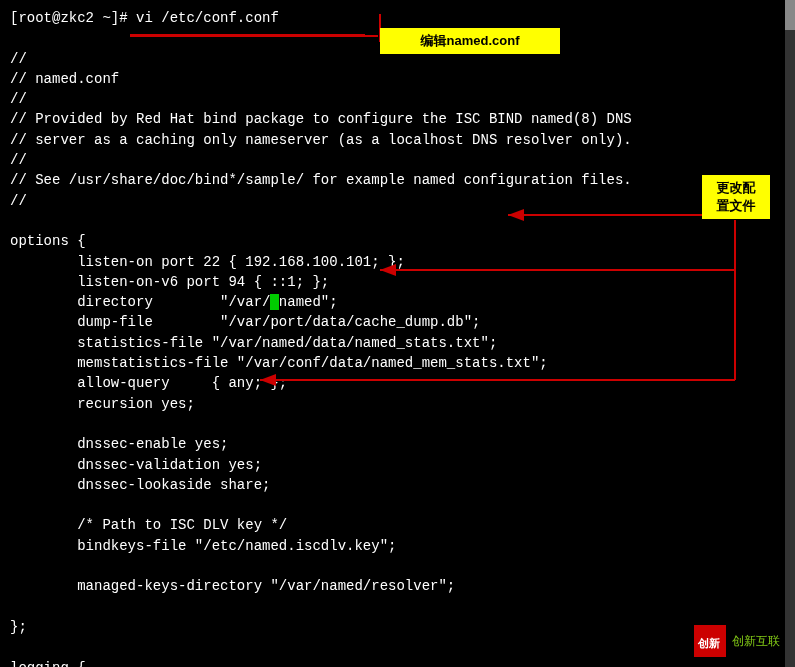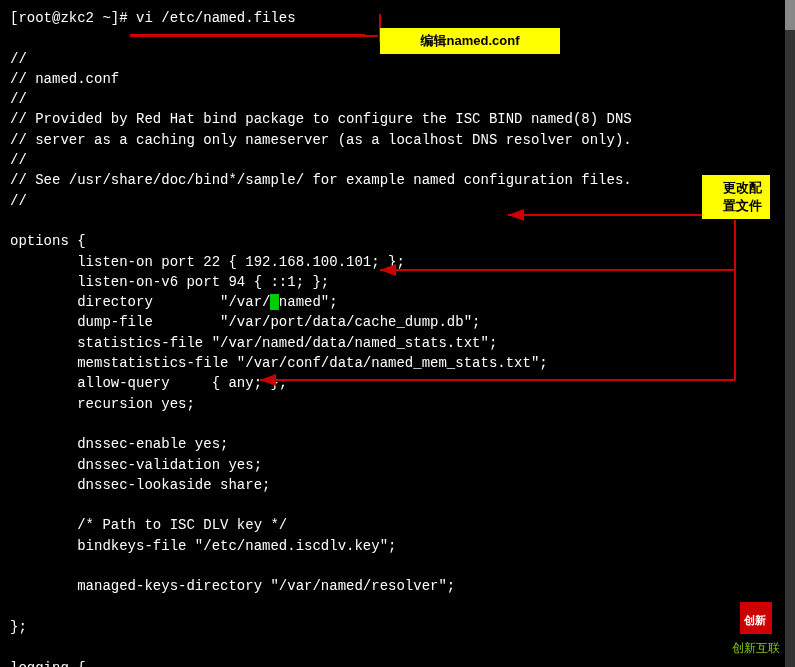--- a/index.html
+++ b/index.html
@@ -51,21 +51,21 @@
       top: 28px;
       left: 380px;
       width: 180px;
       text-align: center;
     }
 
     .annotation-2 {
       top: 175px;
       right: 25px;
       width: 68px;
-      text-align: right;
+      text-align: center;
       line-height: 1.4;
     }
 
     
     .arrow-svg {
       position: absolute;
       top: 0;
       left: 0;
       width: 795px;
       height: 667px;
@@ -92,21 +92,20 @@
     }
 
     
     .watermark {
       position: absolute;
       bottom: 10px;
       right: 15px;
       display: flex;
       align-items: center;
       gap: 6px;
-      flex-direction: column;
     }
 
     .watermark-logo {
       width: 32px;
       height: 32px;
       background-color: #cc0000;
       display: flex;
       align-items: center;
       justify-content: center;
       color: white;
@@ -128,21 +127,21 @@
   </style>
 </head>
 <body>
 
 <div class="terminal">
 
   <div class="scrollbar">
     <div class="scrollbar-thumb"></div>
   </div>
 
-  <div class="terminal-content"><span>[root@zkc2 ~]# vi /etc/named.files</span>
+  <div class="terminal-content"><span>[root@zkc2 ~]# vi /etc/conf.conf</span>
 
 <span>//</span>
 <span>// named.conf</span>
 <span>//</span>
 <span>// Provided by Red Hat bind package to configure the ISC BIND named(8) DNS</span>
 <span>// server as a caching only nameserver (as a localhost DNS resolver only).</span>
 <span>//</span>
 <span>// See /usr/share/doc/bind*/sample/ for example named configuration files.</span>
 <span>//</span>
 

